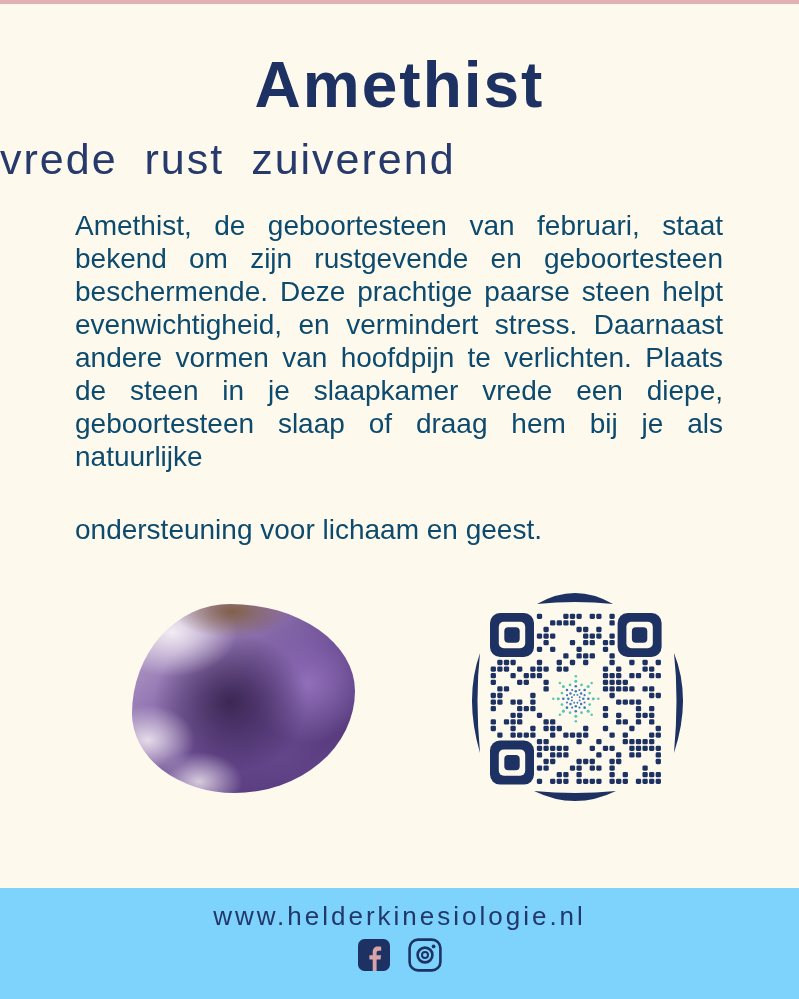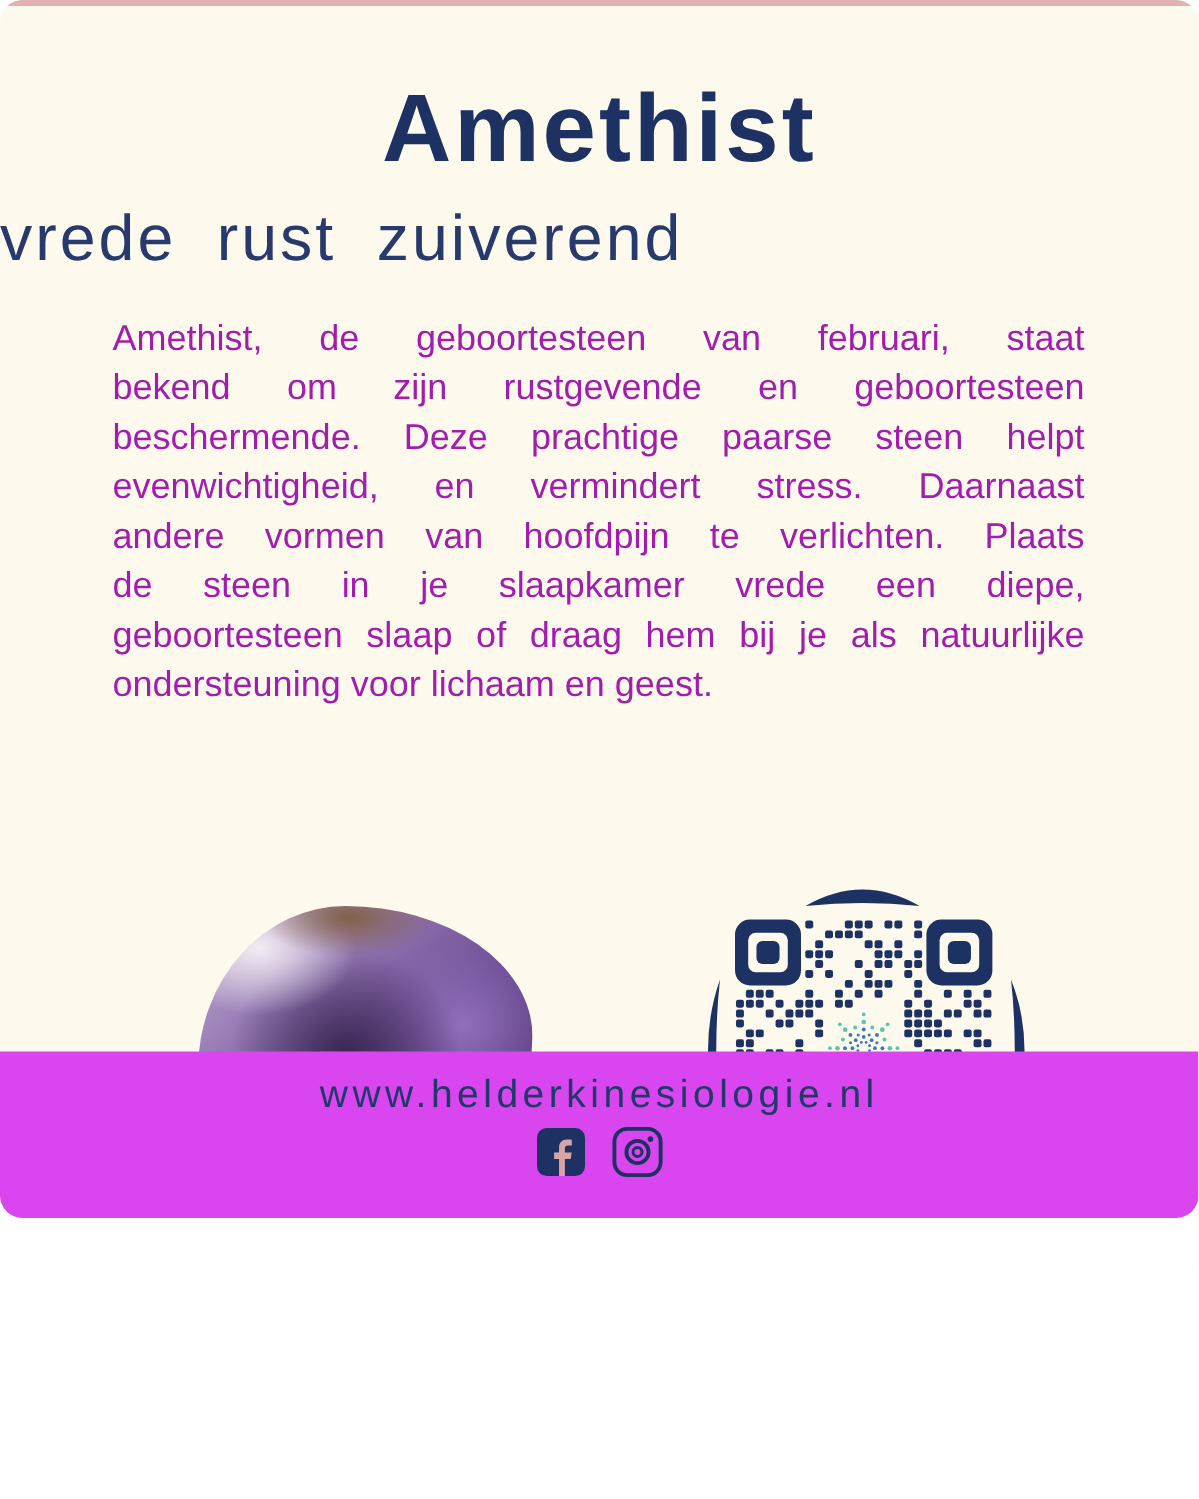--- a/index.html
+++ b/index.html
@@ -1,66 +1,65 @@
 <!DOCTYPE html>
 <html><head>
 <meta charset="utf-8">
 <style>
   html,body{margin:0;padding:0;}
   body{font-family:"Liberation Sans", sans-serif;}
   .page{
     position:relative;
-    width:799px;height:812px;
+    width:799px;height:999px;
     background:#fdf9ed;
     overflow:hidden;
-    border-radius:15px;
   }
   .top-strip{
     position:absolute;top:0;left:0;right:0;height:4px;
     background:#e0b2b2;
   }
   .title{
     position:absolute;top:50px;left:0;right:0;margin:0;
     text-align:center;
     font-size:64px;line-height:70px;font-weight:700;
     letter-spacing:2px;
     color:#1d3263;
   }
   .subtitle{
     position:absolute;top:133px;left:0;right:0;
     font-size:43px;line-height:52px;font-weight:400;
     letter-spacing:2px;word-spacing:13px;
     color:#273a6b;
   }
   .para{
     position:absolute;top:209px;left:75px;right:76px;
-    color:#a21caf;
-    font-size:24px;line-height:33px;
+    color:#0c4a6e;
+    font-size:28px;line-height:33px;
   }
   .pl{text-align:justify;text-align-last:justify;}
-  .pl:last-child{text-align-last:left;}
+  .pl:last-child{text-align-last:left;margin-top:40px;}
   .stone{
     position:absolute;left:132px;top:604px;width:223px;height:189px;
     border-radius:44% 56% 54% 46% / 58% 46% 54% 42%;
     background:
       radial-gradient(38% 20% at 45% 4%,  rgba(128,95,66,.95), rgba(128,95,66,0) 70%),
       radial-gradient(45% 36% at 18% 15%, rgba(245,239,245,.97), rgba(245,239,245,0) 65%),
       radial-gradient(34% 30% at 7% 72%,  rgba(238,230,238,.92), rgba(238,230,238,0) 62%),
       radial-gradient(30% 24% at 30% 94%, rgba(235,226,236,.85), rgba(235,226,236,0) 65%),
       radial-gradient(48% 52% at 44% 52%, rgba(56,36,80,.95),   rgba(56,36,80,0) 72%),
       radial-gradient(40% 45% at 79% 42%, rgba(150,116,190,.9), rgba(150,116,190,0) 70%),
       radial-gradient(45% 40% at 68% 82%, rgba(100,70,140,.9),  rgba(100,70,140,0) 70%),
       linear-gradient(140deg,#c6b4d2 0%,#9478b4 30%,#6a4b92 55%,#563a7c 80%,#6a4e92 100%);
   }
   .qr{
     position:absolute;left:462px;top:585px;width:230px;height:230px;
   }
   .footer{
     position:absolute;left:0;right:0;bottom:0;height:111px;
-    background:#d946ef;
+    background:#7dd3fc;
     text-align:center;
   }
   .url{
     margin-top:12px;
     font-size:26px;line-height:32px;
     letter-spacing:3px;
     color:#22386b;
   }
   .social{
     margin-top:6px;

